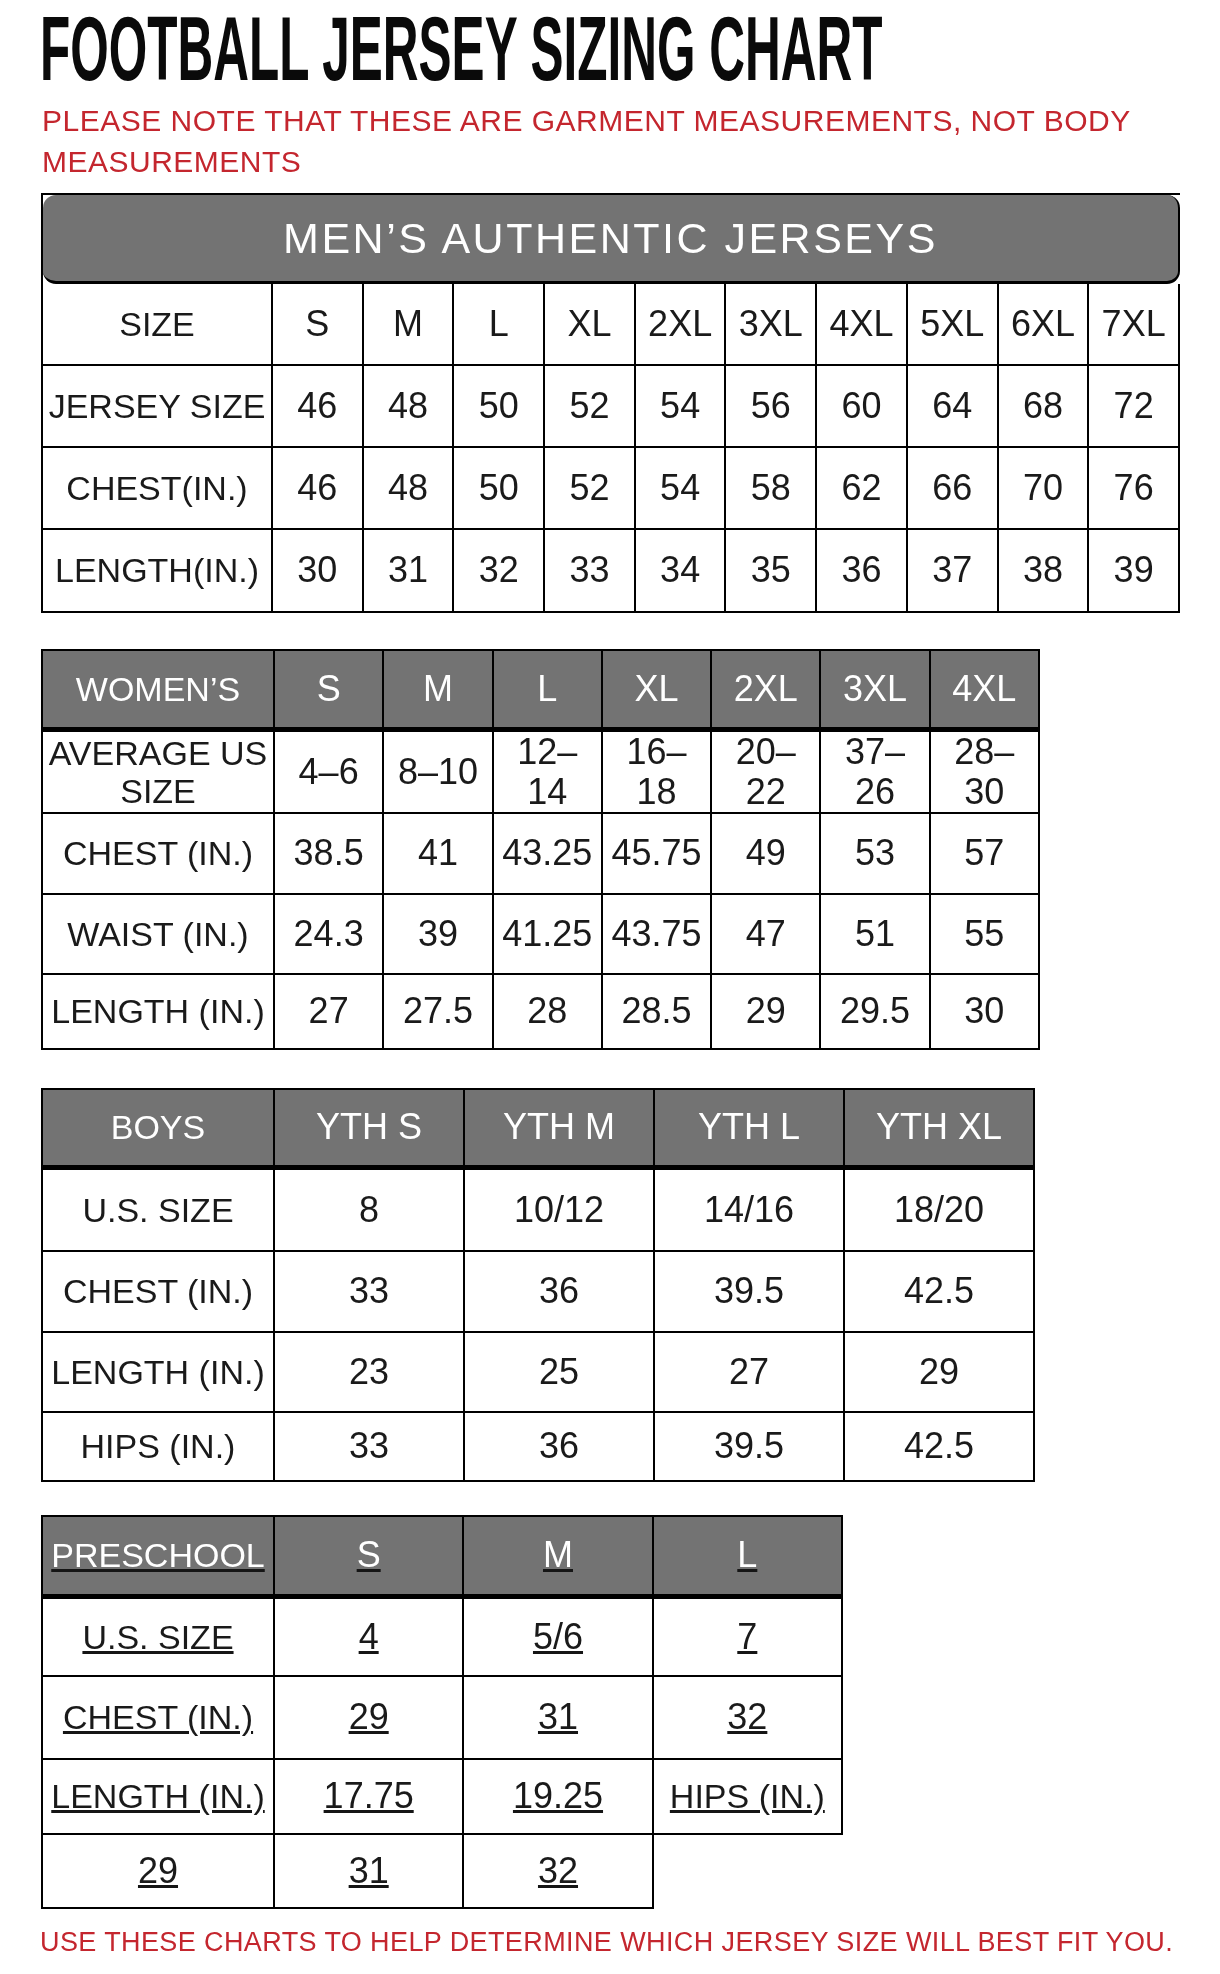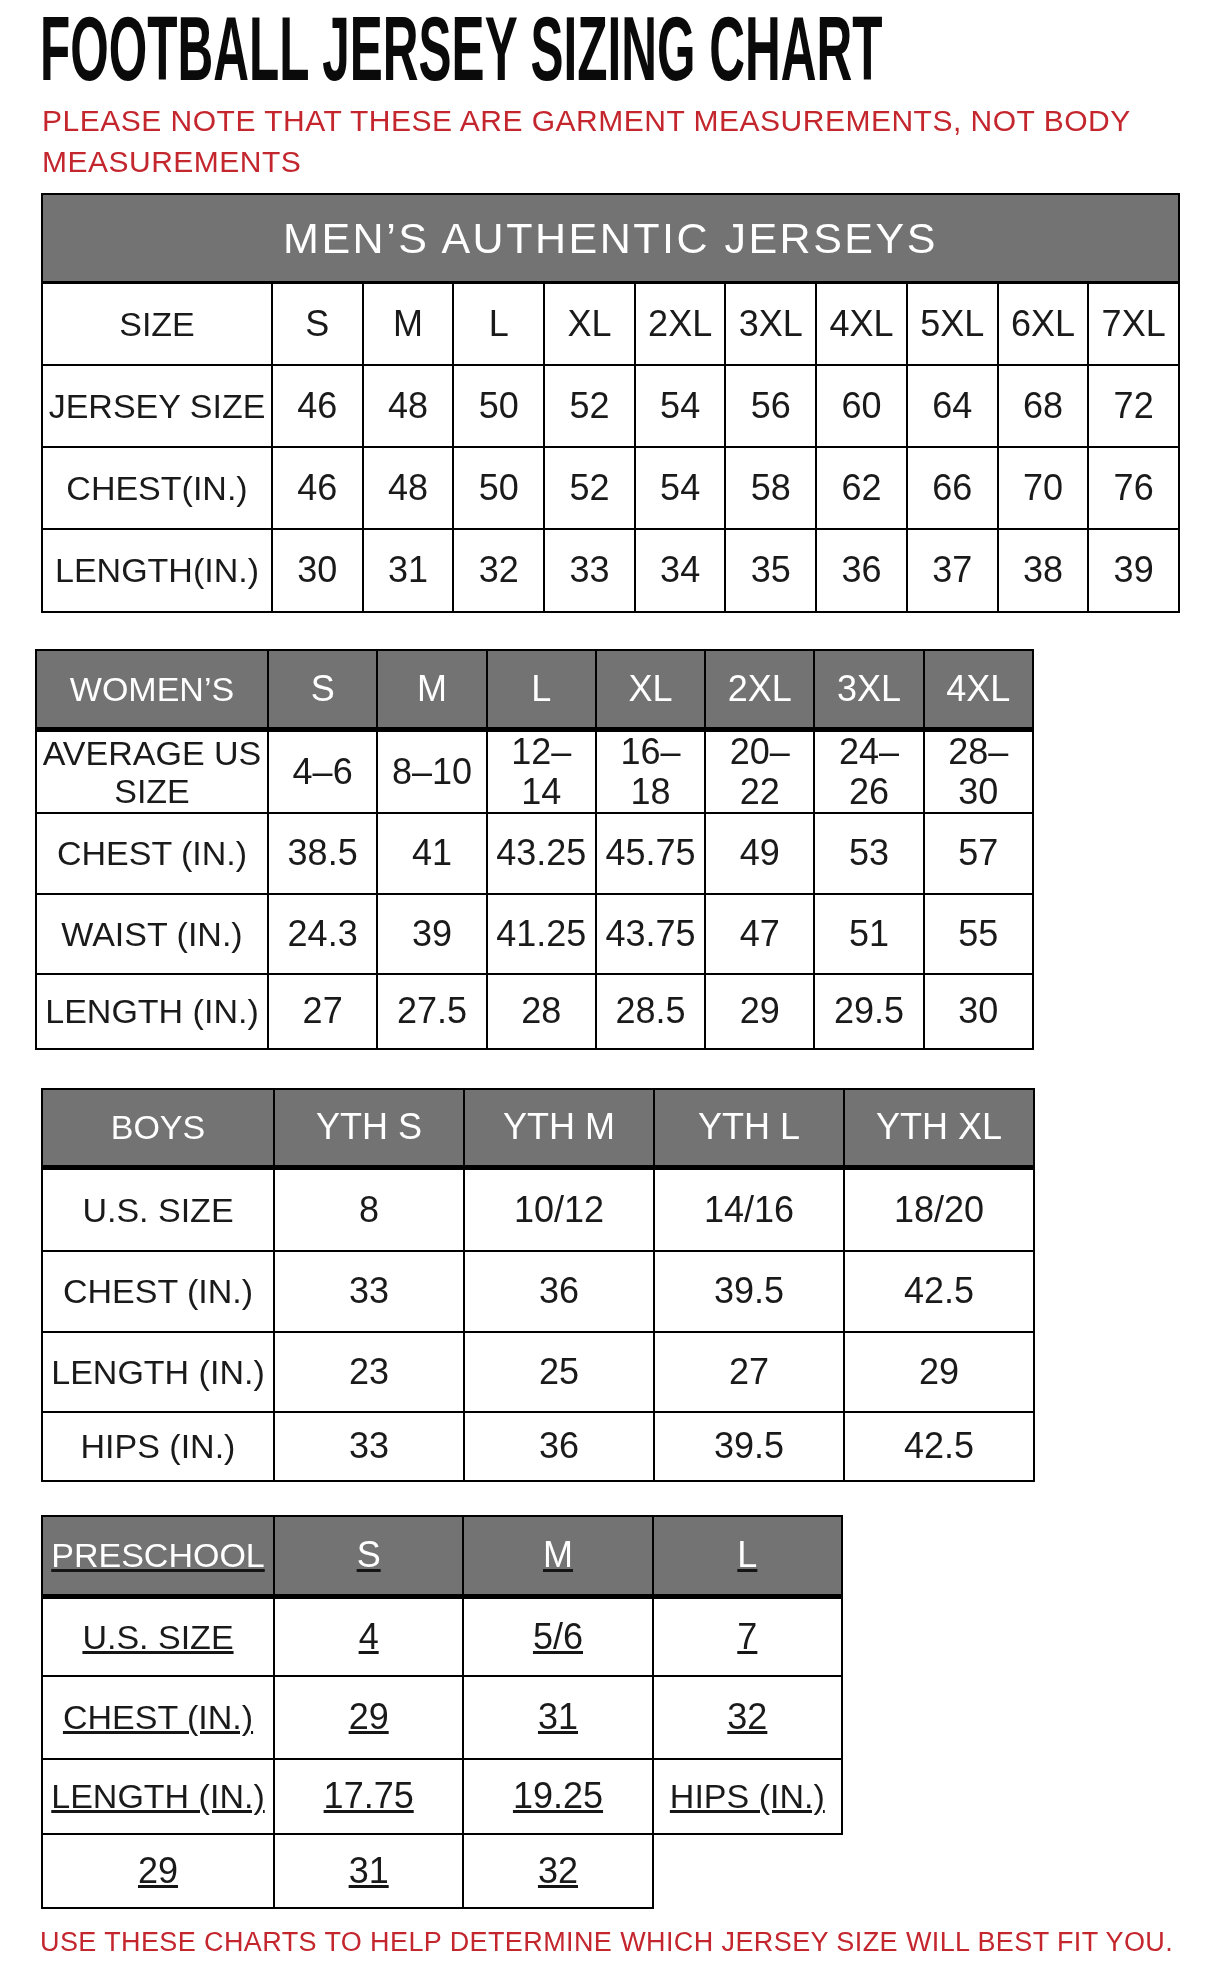--- a/index.html
+++ b/index.html
@@ -33,29 +33,29 @@
   .tbl .cell{
     box-sizing:border-box;
     border-right:2px solid #000;border-bottom:2px solid #000;
     display:flex;align-items:center;justify-content:center;
     text-align:center;font-size:36px;color:#1a1a1a;line-height:1.12;
     padding:2px 4px;
   }
   .tbl .lbl{font-size:34px;}
   .tbl .banner{
     grid-column:1/-1;background:#737373;color:#ffffff;
-    font-size:43px;letter-spacing:2.5px;border-bottom:3px solid #000;
+    font-size:43px;letter-spacing:2.5px;border-bottom:3px solid #000;border-radius:13px;
   }
   .tbl .hd{
     background:#737373;color:#ffffff;border-bottom:5px solid #000;
   }
   #t-mens{left:41px;top:193px;width:1139px;
     grid-template-columns:230px repeat(10,1fr);
     grid-template-rows:89px 82px 82px 82px 83px;}
-  #t-womens{left:35px;top:649px;width:999px;
+  #t-womens{left:41px;top:649px;width:999px;
     grid-template-columns:232px repeat(7,1fr);
     grid-template-rows:81px 82px 81px 80px 75px;}
   #t-boys{left:41px;top:1088px;width:994px;
     grid-template-columns:232px repeat(4,1fr);
     grid-template-rows:80px 82px 81px 80px 69px;}
   #t-preschool{left:41px;top:1515px;width:802px;
     grid-template-columns:232px repeat(3,1fr);
     grid-template-rows:82px 78px 83px 75px 74px;text-decoration:underline;}
 </style>
 </head>
@@ -119,21 +119,21 @@
     <div class="cell hd">XL</div>
     <div class="cell hd">2XL</div>
     <div class="cell hd">3XL</div>
     <div class="cell hd">4XL</div>
     <div class="cell lbl">AVERAGE US SIZE</div>
     <div class="cell">4–6</div>
     <div class="cell">8–10</div>
     <div class="cell">12–14</div>
     <div class="cell">16–18</div>
     <div class="cell">20–22</div>
-    <div class="cell">24–26</div>
+    <div class="cell">37–26</div>
     <div class="cell">28–30</div>
     <div class="cell lbl">CHEST (IN.)</div>
     <div class="cell">38.5</div>
     <div class="cell">41</div>
     <div class="cell">43.25</div>
     <div class="cell">45.75</div>
     <div class="cell">49</div>
     <div class="cell">53</div>
     <div class="cell">57</div>
     <div class="cell lbl">WAIST (IN.)</div>

